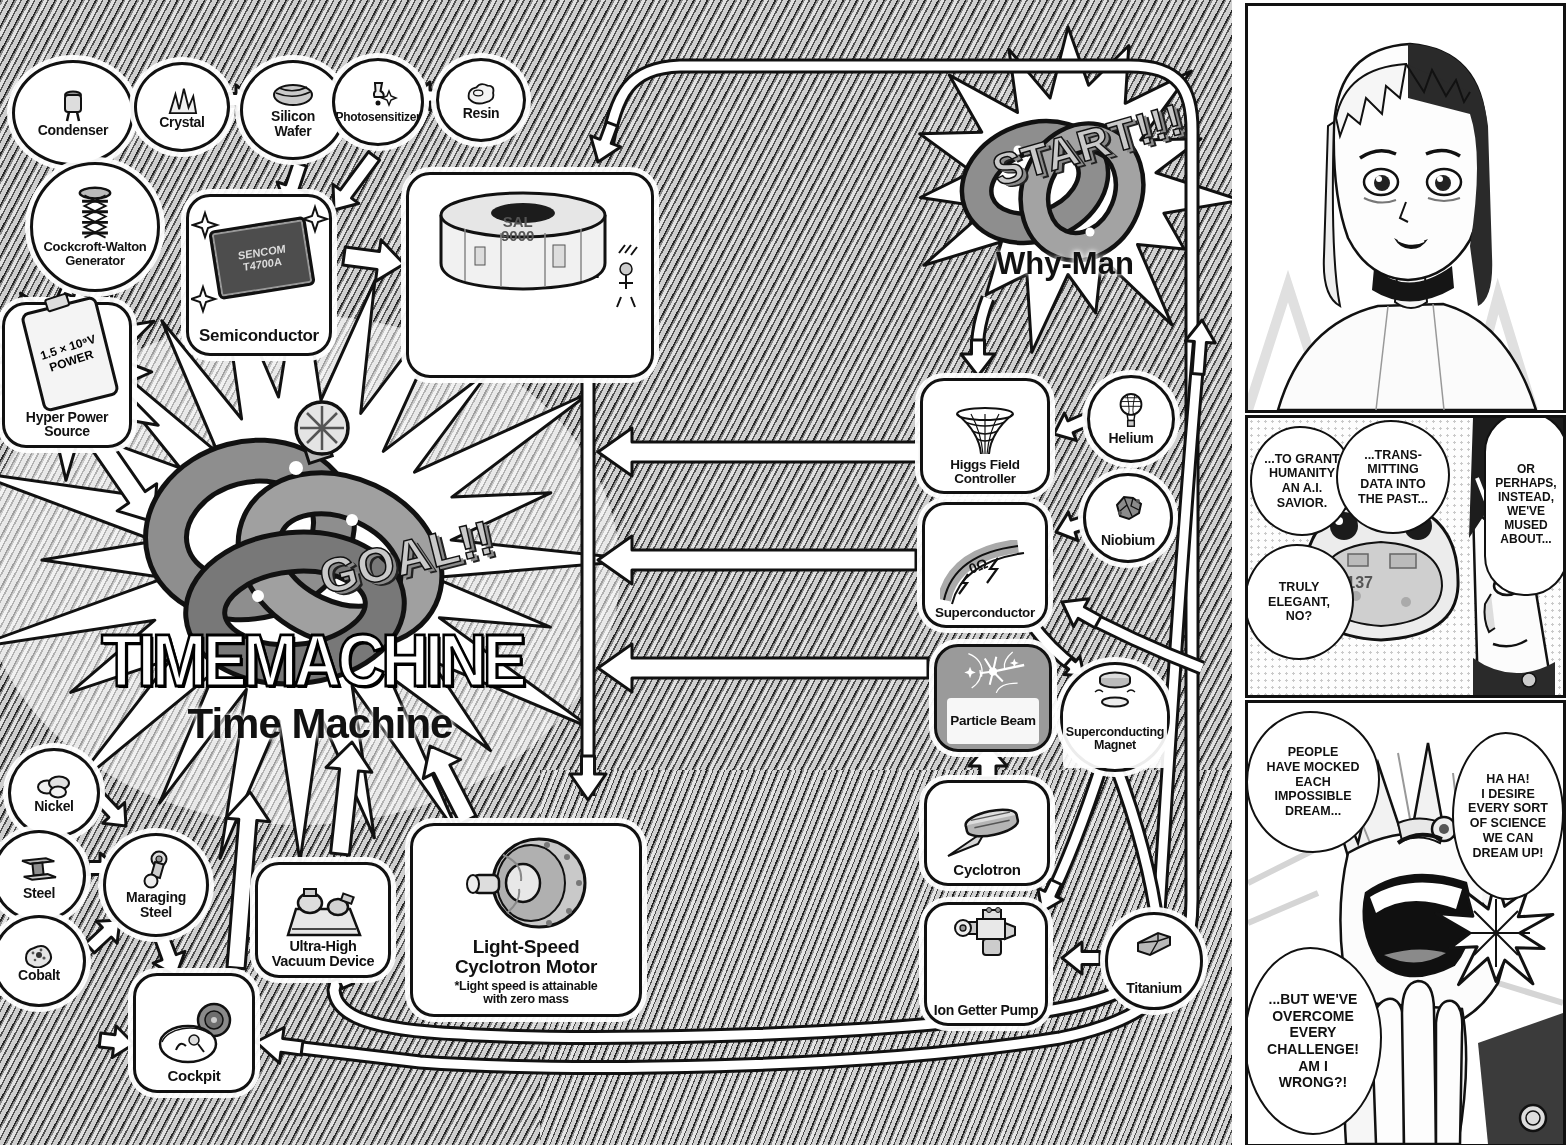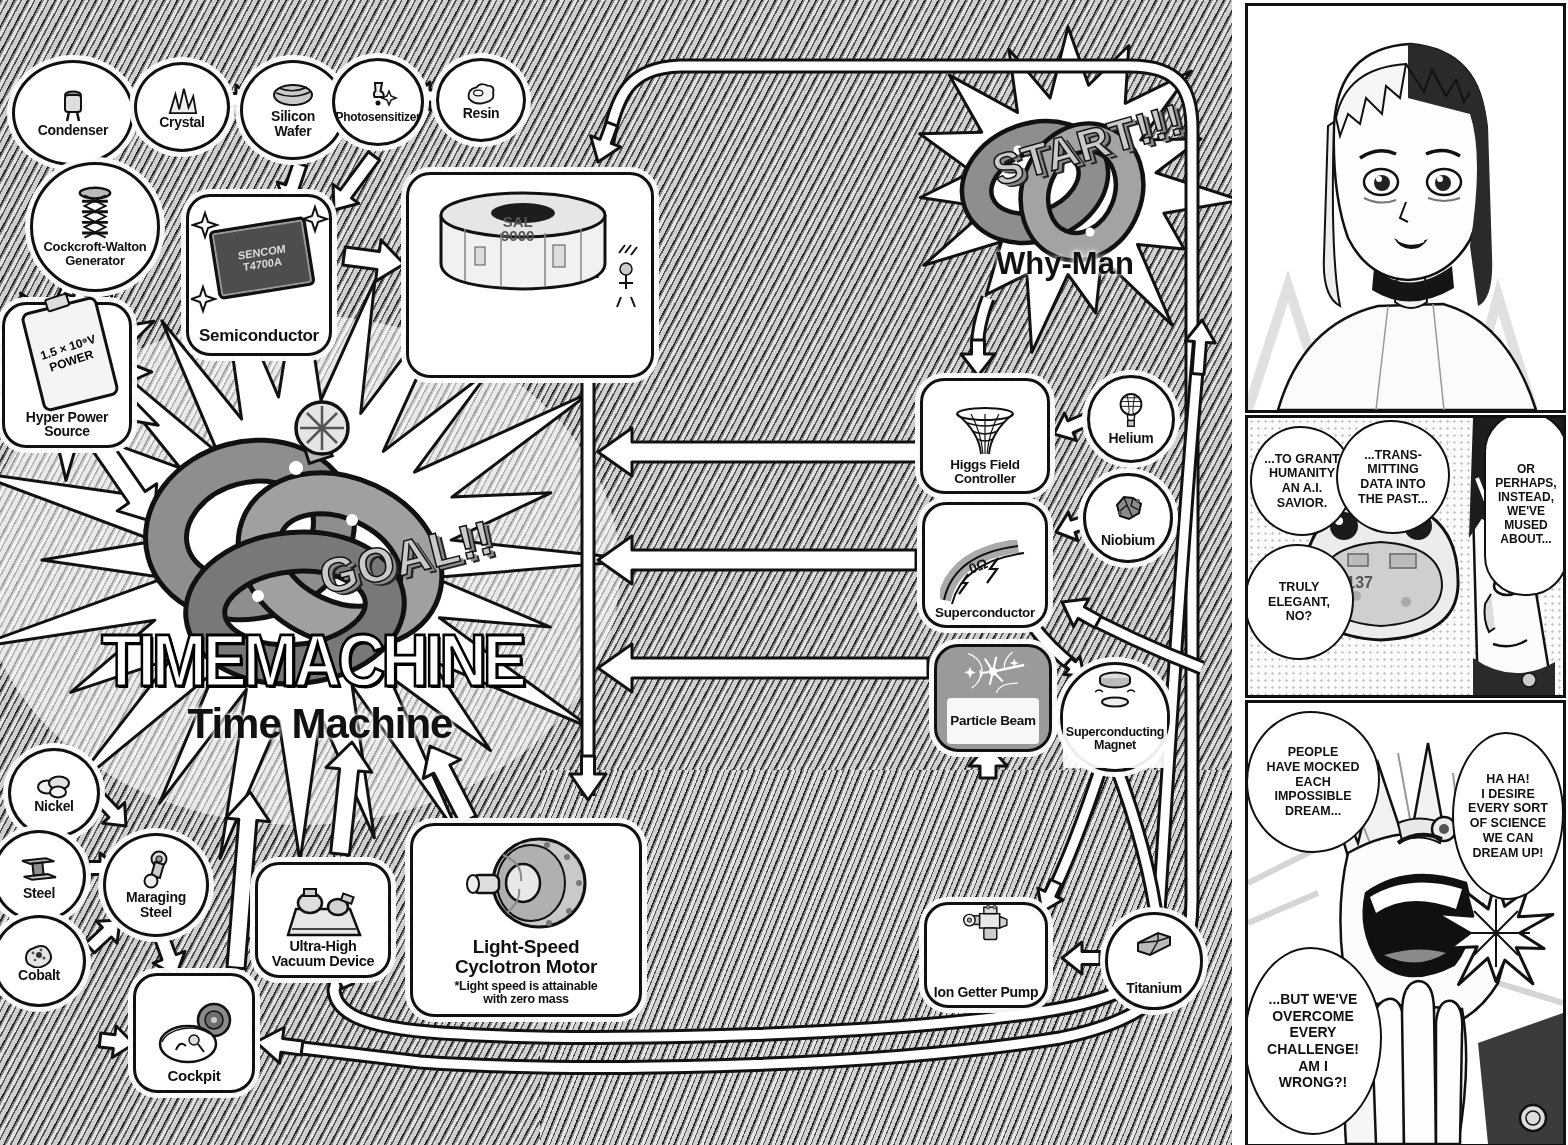--- a/index.html
+++ b/index.html
@@ -308,22 +308,33 @@
       <svg width="52" height="44" viewBox="0 0 52 44">
         <ellipse cx="26" cy="12" rx="15" ry="5.5" fill="#ddd" stroke="#111" stroke-width="2"></ellipse>
         <path d="M11 12 v4 a15 5.5 0 0 0 30 0 v-4" fill="#bbb" stroke="#111" stroke-width="2"></path>
         <ellipse cx="26" cy="36" rx="13" ry="4.5" fill="#eee" stroke="#111" stroke-width="2"></ellipse>
         <path d="M6 26 q4-4 8 0 M38 26 q4-4 8 0" stroke="#111" stroke-width="1.3" fill="none"></path>
       </svg>
       <div class="lbl pill" style="font-size:12.5px;">Superconducting
 Magnet</div>
     </div>
 
-
-    <div class="rbox" style="left:924px;top:902px;width:124px;height:106px;justify-content:flex-end;padding-bottom:5px;gap:40px;">
+    <div class="rbox" style="left:924px;top:780px;width:126px;height:106px;justify-content:flex-end;padding-bottom:5px;">
+      <svg width="90" height="58" viewBox="0 0 90 58">
+        <path d="M6 52 L44 26 l-8 14 z" fill="#d8d8d8" stroke="#111" stroke-width="2"></path>
+        <g transform="rotate(-12 50 20)">
+          <ellipse cx="50" cy="16" rx="26" ry="9" fill="#ddd" stroke="#111" stroke-width="2.5"></ellipse>
+          <path d="M24 16 v6 a26 9 0 0 0 52 0 v-6" fill="#b5b5b5" stroke="#111" stroke-width="2.5"></path>
+          <path d="M30 12 h40 M32 20 h36" stroke="#555" stroke-width="1.3"></path>
+        </g>
+      </svg>
+      <div class="lbl" style="font-size:15px;">Cyclotron</div>
+    </div>
+
+    <div class="rbox" style="left:924px;top:902px;width:124px;height:124px;justify-content:flex-end;padding-bottom:5px;gap:40px;">
       <svg width="66" height="56" viewBox="0 0 66 56">
         <rect x="24" y="12" width="28" height="20" fill="#e8e8e8" stroke="#111" stroke-width="2"></rect>
         <rect x="30" y="3" width="18" height="9" fill="#ddd" stroke="#111" stroke-width="2"></rect>
         <circle cx="36" cy="3" r="2.5" fill="#999" stroke="#111" stroke-width="1"></circle>
           <circle cx="45" cy="3" r="2.5" fill="#999" stroke="#111" stroke-width="1"></circle>
         <rect x="14" y="15" width="10" height="12" fill="#ccc" stroke="#111" stroke-width="2"></rect>
         <circle cx="10" cy="21" r="8" fill="#eee" stroke="#111" stroke-width="2"></circle>
           <circle cx="10" cy="21" r="3" fill="#999" stroke="#111" stroke-width="1.3"></circle>
         <path d="M52 16 l10 4 v8 l-10 4z" fill="#d2d2d2" stroke="#111" stroke-width="2"></path>
         <rect x="30" y="32" width="18" height="16" rx="3" fill="#ccc" stroke="#111" stroke-width="2"></rect>

